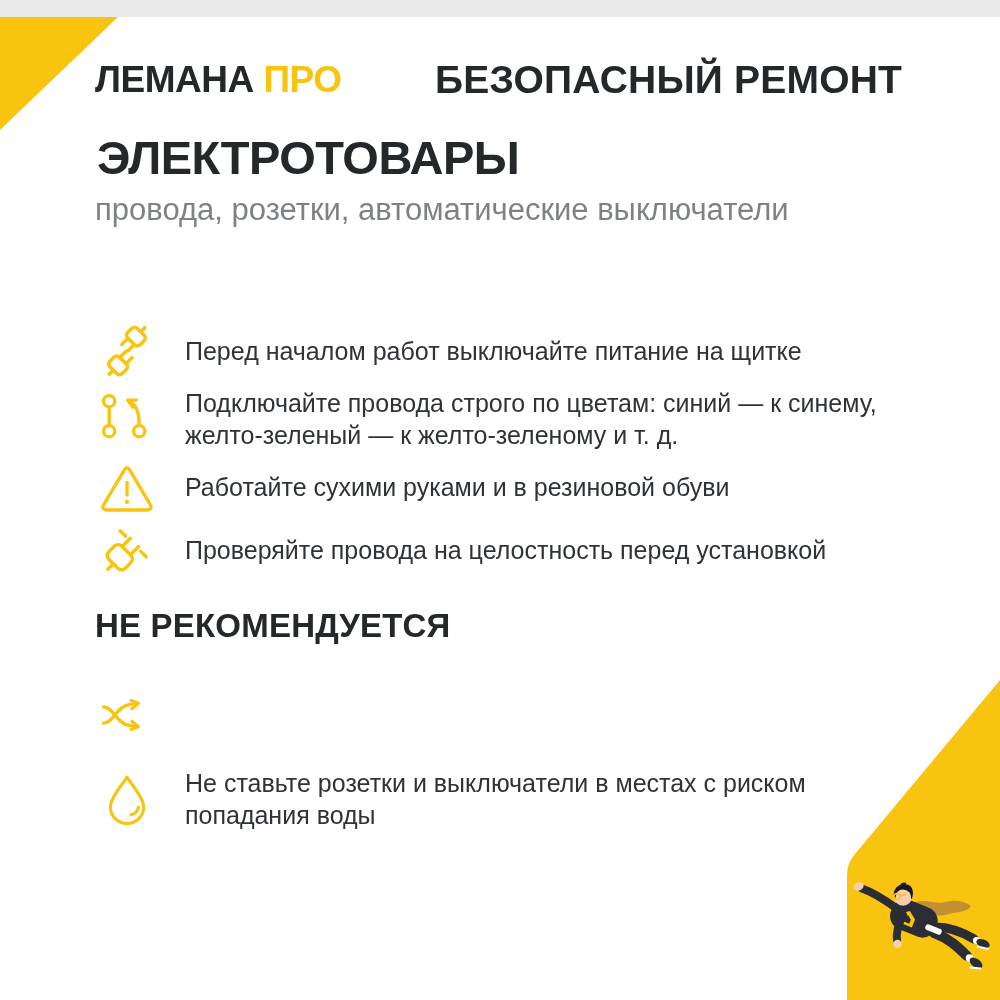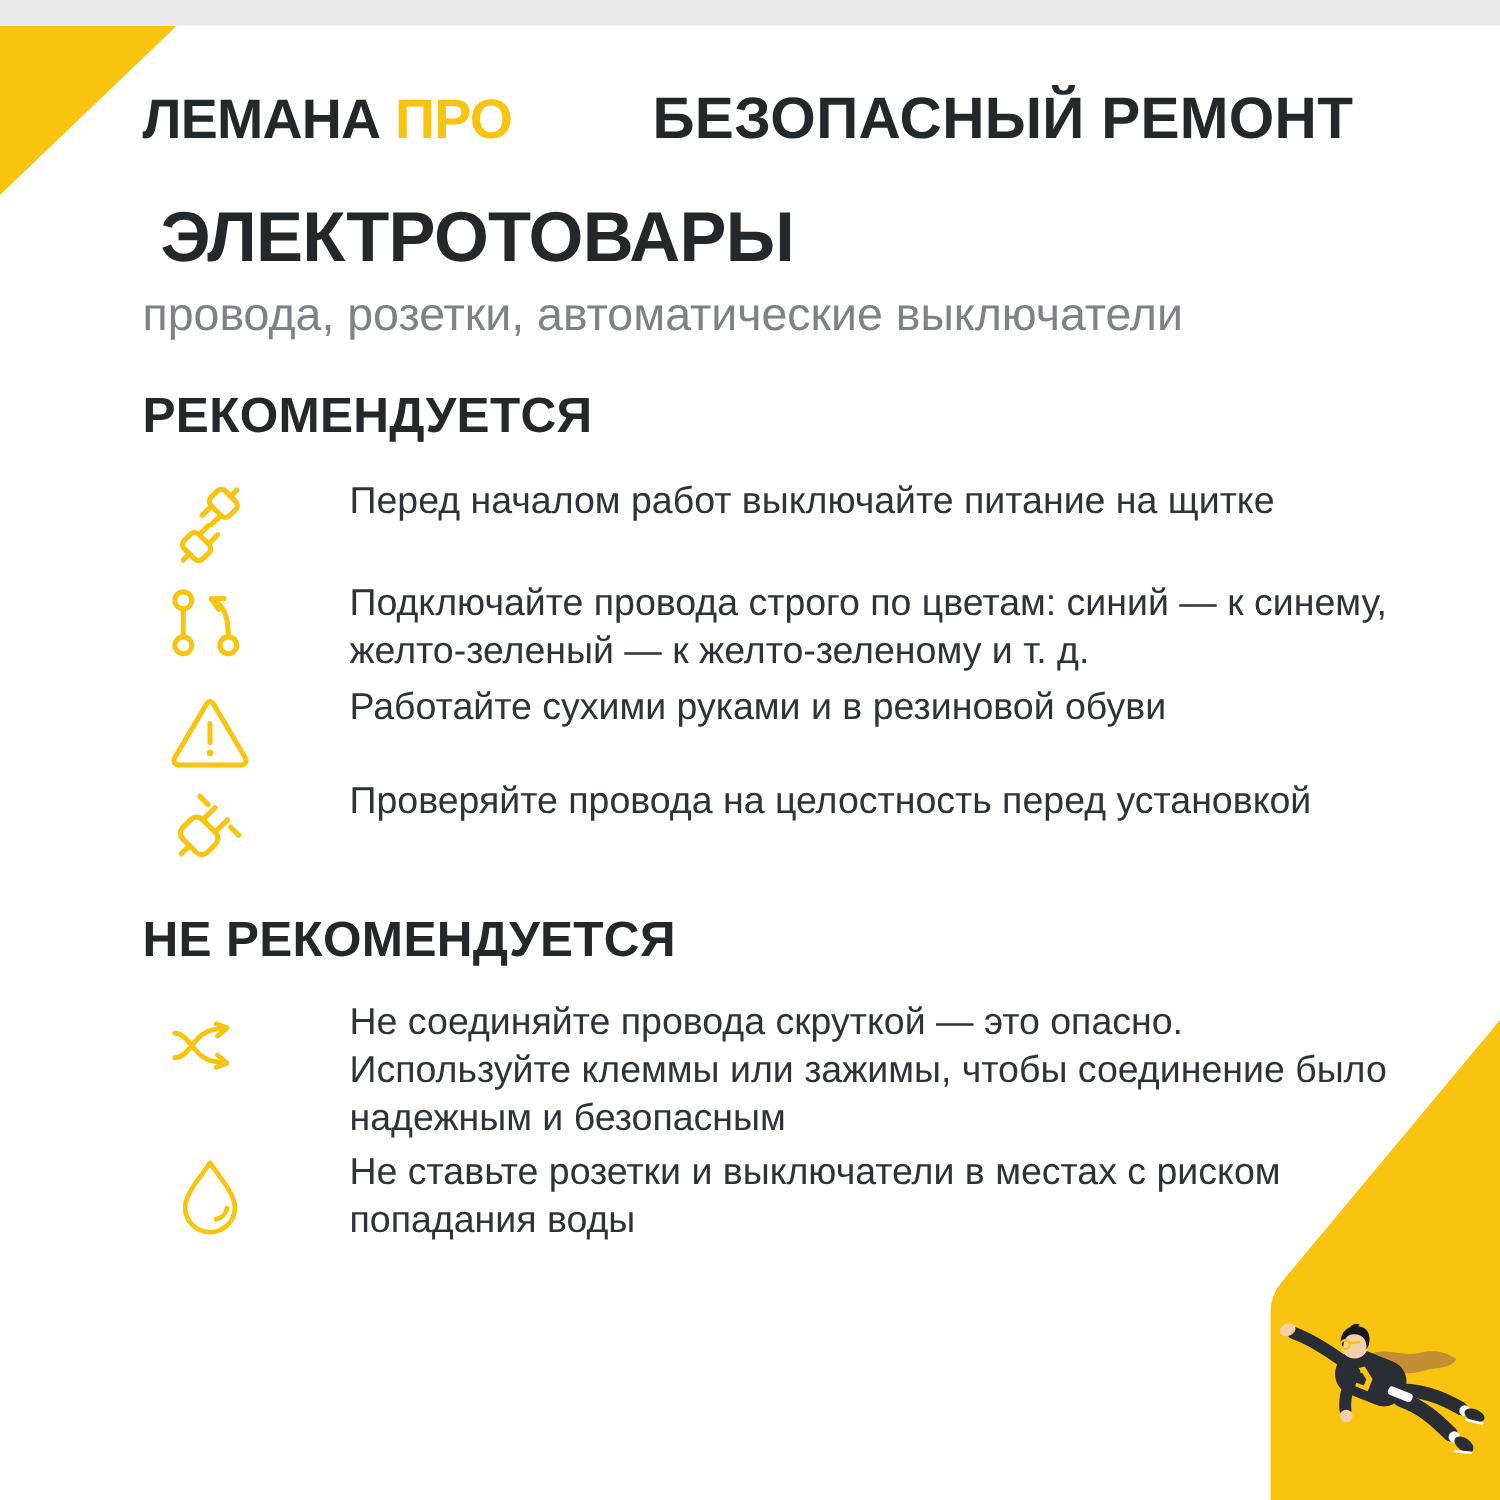--- a/index.html
+++ b/index.html
@@ -32,40 +32,39 @@
     font-size:37px;font-weight:bold;letter-spacing:-0.5px;
     color:var(--heading-dark);white-space:nowrap;
   }
   .logo .pro{color:var(--accent-yellow);}
   .repair-title{
     position:absolute;left:435px;top:41px;
     font-size:39px;font-weight:bold;letter-spacing:0.2px;
     color:var(--heading-dark);white-space:nowrap;
   }
   .main-heading{
-    position:absolute;left:107px;top:113px;
+    position:absolute;left:97px;top:113px;
     font-size:47px;font-weight:bold;letter-spacing:-0.5px;
     color:var(--heading-dark);white-space:nowrap;
   }
   .sub-heading{
     position:absolute;left:95px;top:175px;
     font-size:31px;color:var(--muted-gray);white-space:nowrap;
   }
   .section-title{
     position:absolute;left:95px;
     font-size:33px;font-weight:bold;letter-spacing:0.2px;
     color:var(--heading-dark);white-space:nowrap;
   }
   .section-title.rec{top:241px;}
   .section-title.notrec{top:590px;text-align:center;}
 
   .row{
-    position:absolute;left:108px;display:flex;
+    position:absolute;left:95px;display:flex;align-items:center;
     width:820px;
-    gap:35px;
   }
   .row-1{top:301px;min-height:66px;}
   .row-2{top:369px;min-height:66px;}
   .row-3{top:438px;min-height:62px;}
   .row-4{top:501px;min-height:64px;}
   .row-5{top:648px;min-height:100px;}
   .row-6{top:748px;min-height:68px;}
   .icon-box{width:64px;height:64px;flex:none;display:flex;align-items:center;justify-content:center;}
   .row-text{
     margin-left:26px;font-size:25px;line-height:32px;
@@ -99,21 +98,20 @@
     <path class="corner-shape" d="M160,8 L15,182 Q7,191 7,203 L7,345 L160,345 Z"></path>
   </svg>
 
   <div class="logo"><span>ЛЕМАНА</span>&nbsp;<span class="pro">ПРО</span></div>
 
   <div class="repair-title">БЕЗОПАСНЫЙ РЕМОНТ</div>
 
   <h1 class="main-heading">ЭЛЕКТРОТОВАРЫ</h1>
   <div class="sub-heading">провода, розетки, автоматические выключатели</div>
 
-  <h2 class="section-title rec">РЕКОМЕНДУЕТСЯ</h2>
 
   <div class="row row-1">
     <div class="icon-box">
       <svg class="icon" width="62" height="62" viewBox="0 0 64 64" aria-hidden="true">
         <g class="st" transform="rotate(-45 32 32)">
           <path d="M2,36 h6"></path>
           <rect x="8" y="27" width="14" height="18" rx="4"></rect>
           <path d="M22,31.5 h9"></path>
             <path d="M22,40.5 h9"></path>
           <rect x="42" y="19" width="14" height="18" rx="4"></rect>
@@ -178,23 +176,20 @@
     <div class="icon-box">
       <svg class="icon" width="58" height="58" viewBox="0 0 64 64" aria-hidden="true">
         <g class="st">
           <path d="M6,41 C17,41 20,23 34,20.5 L40,19.5"></path>
           <path d="M37.5,25 L44.5,19 L36.5,16"></path>
           <path d="M6,23 C17,23 20,41 34,43.5 L40,44.5"></path>
           <path d="M37.5,39 L44.5,45 L36.5,48"></path>
         </g>
       </svg>
     </div>
-    <div class="row-text">Не соединяйте провода скруткой — это опасно.
-Используйте клеммы или зажимы, чтобы соединение было
-надежным и безопасным</div>
   </div>
 
   <div class="row row-6">
     <div class="icon-box">
       <svg class="icon" width="56" height="56" viewBox="0 0 64 64" aria-hidden="true">
         <g class="st">
           <path d="M32,7 C28,14 13,30 13,41 a19,19 0 0 0 38,0 C51,30 36,14 32,7 Z"></path>
           <path d="M36.5,50 a11,11 0 0 0 8.5,-8.5"></path>
         </g>
       </svg>

